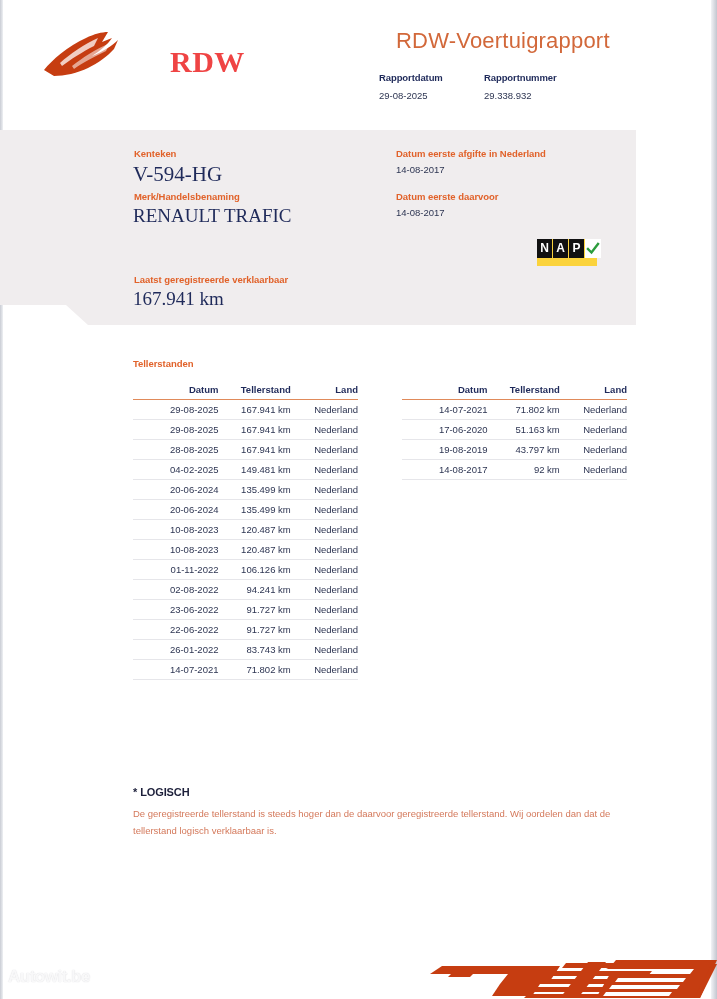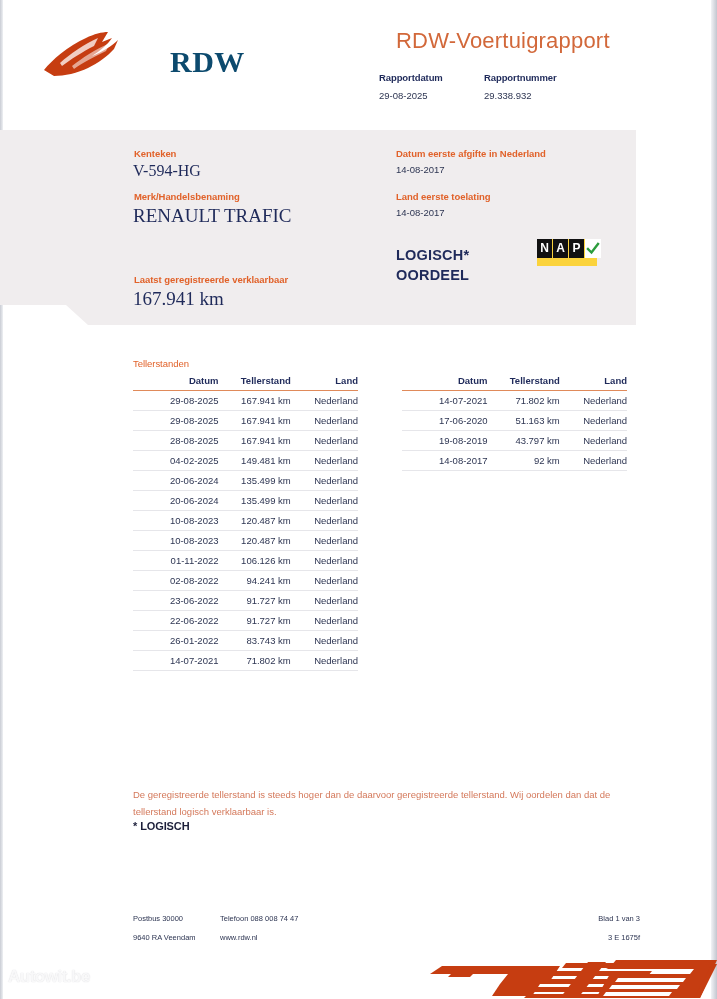--- a/index.html
+++ b/index.html
@@ -25,21 +25,21 @@
     background:linear-gradient(to left,#c3c6cf,#f2f3f6);
   }
 
   
   #header { position:absolute; left:0; top:0; width:717px; height:128px; }
   #logo-wrap { position:absolute; left:42px; top:22px; width:190px; height:62px; }
   #logo-mark { position:absolute; left:0; top:8px; width:100px; height:48px; }
   #logo-text {
     position:absolute; left:128px; top:23px;
     font-family:"Liberation Serif", serif;
-    font-size:30px; font-weight:700; color:#0c4a6e; letter-spacing:.5px;
+    font-size:30px; font-weight:700; color:#ef4444; letter-spacing:.5px;
   }
   #doc-title {
     position:absolute; left:396px; top:28px;
     font-family:Liberation Sans, sans-serif;
     font-size:22px; color:#d2683a; letter-spacing:.2px;
   }
   .hdr-meta { position:absolute; top:72px; }
   .hdr-meta .lbl {
     font-size:9.5px; font-weight:700; color:#1f2a5a;
     letter-spacing:-.1px; white-space:nowrap;
@@ -58,21 +58,21 @@
   }
   .ip-lbl {
     position:absolute; font-size:9.5px; font-weight:700; color:#e1622a;
     letter-spacing:-.05px; white-space:nowrap;
   }
   .ip-val {
     position:absolute; font-family:"Liberation Serif", serif;
     color:#1f2a5a; white-space:nowrap;
   }
   #lbl-kenteken  { left:134px; top:18px; }
-  #val-kenteken  { left:133px; top:32px; font-size:16px; }
+  #val-kenteken  { left:133px; top:32px; font-size:21px; }
   #lbl-merk      { left:134px; top:61px; }
   #val-merk      { left:133px; top:75px; font-size:19px; }
   #lbl-teller    { left:134px; top:144px; }
   #val-teller    { left:133px; top:158px; font-size:19px; }
 
   #lbl-afgifte   { left:396px; top:18px; }
   #val-afgifte   { left:396px; top:34px; font-family:"Liberation Sans",sans-serif; font-size:9.5px; color:#2d3552; }
   #lbl-toelating { left:396px; top:61px; }
   #val-toelating { left:396px; top:77px; font-family:"Liberation Sans",sans-serif; font-size:9.5px; color:#2d3552; }
 
@@ -96,22 +96,22 @@
   .nap-chk {
     width:16px; height:19px; background:#ffffff;
     display:flex; align-items:center; justify-content:center;
   }
 
   
   .tbl-section { position:absolute; }
   #tbl-left  { left:133px; top:358px; width:225px; }
   #tbl-right { left:402px; top:358px; width:225px; }
   .tbl-heading {
-    font-size:9.5px; font-weight:400; color:#e1622a;
-    letter-spacing:-.05px; margin-bottom:6px; height:11px;
+    font-size:9.5px; font-weight:700; color:#e1622a;
+    letter-spacing:-.05px; margin-bottom:15px; height:11px;
   }
   table.mtbl { width:100%; border-collapse:collapse; }
   table.mtbl th {
     font-size:9.5px; font-weight:700; color:#1f2a5a;
     border-bottom:1.5px solid #e08a5a;
     padding:0 0 4px 0; white-space:nowrap;
   }
   table.mtbl td {
     font-size:9.5px; color:#2d3552;
     border-bottom:1px solid #e6e6ea;
@@ -190,27 +190,23 @@
 
     <div class="ip-lbl" id="lbl-merk">Merk/Handelsbenaming</div>
     <div class="ip-val" id="val-merk">RENAULT TRAFIC</div>
 
     <div class="ip-lbl" id="lbl-teller">Laatst geregistreerde verklaarbaar</div>
     <div class="ip-val" id="val-teller">167.941 km</div>
 
     <div class="ip-lbl" id="lbl-afgifte">Datum eerste afgifte in Nederland</div>
     <div class="ip-val" id="val-afgifte">14-08-2017</div>
 
-    <div class="ip-lbl" id="lbl-toelating">Land eerste toelating</div>
+    <div class="ip-lbl" id="lbl-toelating">Datum eerste daarvoor</div>
     <div class="ip-val" id="val-toelating">14-08-2017</div>
 
-    <div id="oordeel">
-      <div>LOGISCH*</div>
-      <div>OORDEEL</div>
-    </div>
   </div>
 
   <div id="nap-badge">
     <div id="nap-inner">
       <div class="nap-sq">N</div>
       <div class="nap-sq">A</div>
       <div class="nap-sq">P</div>
       <div class="nap-chk">
         <svg width="14" height="14" viewBox="0 0 14 14" aria-hidden="true">
           <path d="M2,7 L5.5,10.5 L12,2" stroke="#2c9c3d" stroke-width="2.4" fill="none" stroke-linecap="square"></path>
@@ -333,32 +329,24 @@
           <tr>
             <td class="c-date">14-08-2017</td>
             <td class="c-km">92 km</td>
             <td class="c-land">Nederland</td>
           </tr>
         </tbody>
     </table>
   </div>
 
   <div id="footnote">
+    <div id="fn-title">* LOGISCH</div>
     <div id="fn-body">De geregistreerde tellerstand is steeds hoger dan de daarvoor geregistreerde tellerstand. Wij oordelen dan dat de tellerstand logisch verklaarbaar is.</div>
-    <div id="fn-title">* LOGISCH</div>
-  </div>
-
-  <div id="footer">
-    <div class="ft-cell" id="ft-r1c1">Postbus 30000</div>
-    <div class="ft-cell" id="ft-r1c2">Telefoon 088 008 74 47</div>
-    <div class="ft-cell" id="ft-r1c3">Blad 1 van 3</div>
-    <div class="ft-cell" id="ft-r2c1">9640 RA Veendam</div>
-    <div class="ft-cell" id="ft-r2c2">www.rdw.nl</div>
-    <div class="ft-cell" id="ft-r2c3">3 E 1675f</div>
-  </div>
+  </div>
+
 
   <svg id="bottom-graphic" viewBox="0 0 717 49" preserveAspectRatio="none">
     <g fill="#c63d11">
       <polygon points="418,27 470,27 474,23 452,23 448,27"></polygon>
       <polygon points="442,16 560,16 548,34 500,34 508,24 430,24"></polygon>
       <polygon points="500,34 540,34 532,46 492,46"></polygon>
       <polygon points="566,13 660,13 656,18 562,18"></polygon>
       <polygon points="556,21 652,21 648,26 552,26"></polygon>
       <polygon points="546,29 644,29 640,34 542,34"></polygon>
       <polygon points="536,37 622,37 618,42 532,42"></polygon>

